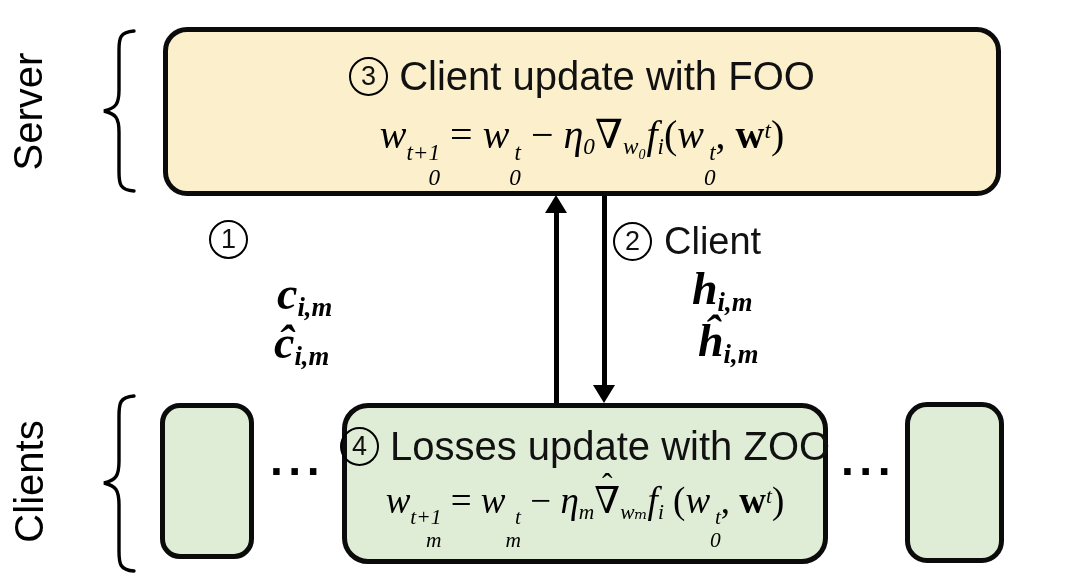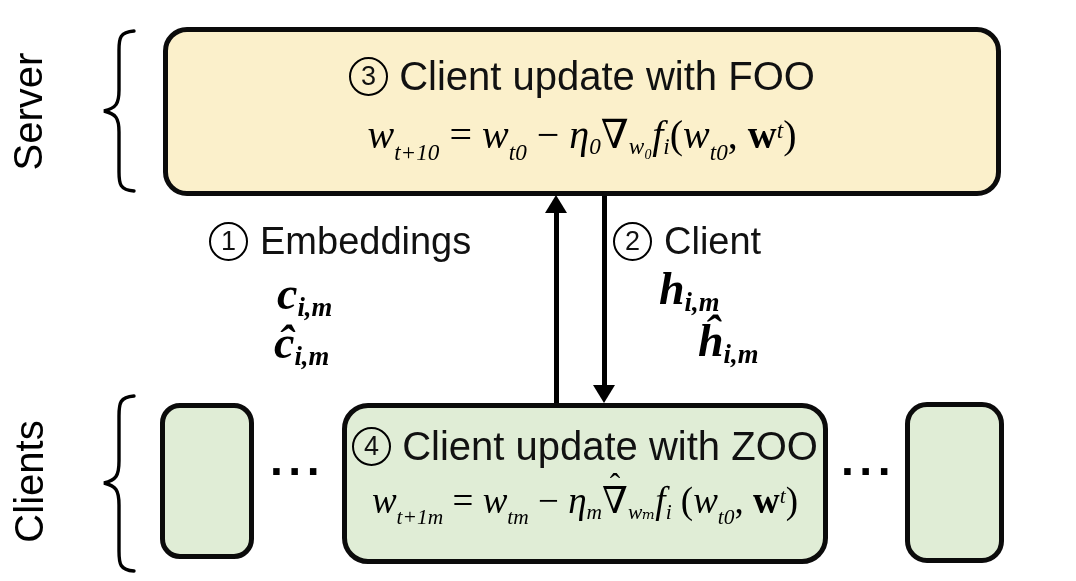--- a/index.html
+++ b/index.html
@@ -40,21 +40,21 @@
     font-family:"Liberation Serif","DejaVu Serif",serif;font-style:italic;
     white-space:nowrap;line-height:1;color:#000;
   }
   .formula{margin-top:16px;font-size:40px;text-align:center;}
   .formula-client{margin-top:13px;font-size:37px;}
   .sym{position:absolute;font-size:46px;font-weight:bold;}
   .mtxt.up,.mbase.up{font-style:normal;}
   .mbase.bold{font-style:normal;font-weight:bold;}
   .mbase{position:relative;display:inline-block;}
   .mstack{
-    display:inline-flex;flex-direction:row;font-size:0.58em;line-height:1.06;
+    display:inline-flex;flex-direction:column;font-size:0.58em;line-height:1.06;
     vertical-align:-0.52em;text-align:right;
   }
   .msolo-sub{font-size:0.58em;vertical-align:-0.28em;}
   .msolo-sup{font-size:0.58em;vertical-align:0.45em;}
   .mhat{
     position:absolute;top:-0.4em;left:50%;transform:translateX(-50%);
     font-size:0.85em;font-style:normal;
   }
   
   .arrow-line{position:absolute;background:#000;}
@@ -93,47 +93,46 @@
   </div>
 
   <div class="arrow-line" style="left:554px;top:211px;width:5px;height:192px;"></div>
   <div class="arrow-head head-up" style="left:545px;top:195px;"></div>
 
   <div class="arrow-line" style="left:602px;top:196px;width:5px;height:190px;"></div>
   <div class="arrow-head head-down" style="left:593px;top:385px;"></div>
 
   <div class="flow-label" style="left:209px;top:220px;">
     <span class="circle-num">1</span>
-    <span>Embeddings</span>
   </div>
   <div class="math sym" style="left:277px;top:271px;"><span class="mtok"><span class="mbase ">c</span><span class="msolo-sub">i,m</span></span></div>
   <div class="math sym" style="left:274px;top:320px;"><span class="mtok"><span class="mbase ">ĉ</span><span class="msolo-sub">i,m</span></span></div>
 
   <div class="flow-label" style="left:613px;top:220px;">
     <span class="circle-num">2</span>
     <span>Client</span>
   </div>
-  <div class="math sym" style="left:659px;top:266px;"><span class="mtok"><span class="mbase ">h</span><span class="msolo-sub">i,m</span></span></div>
+  <div class="math sym" style="left:692px;top:266px;"><span class="mtok"><span class="mbase ">h</span><span class="msolo-sub">i,m</span></span></div>
   <div class="math sym" style="left:698px;top:318px;"><span class="mtok"><span class="mbase ">ĥ</span><span class="msolo-sub">i,m</span></span></div>
 
   <div class="group-label" style="left:0px;top:397px;width:58px;height:168px;">
     <span>Clients</span>
   </div>
   <svg class="brace" style="left:97px;top:393px;" width="40" height="181" viewBox="0 0 40 181">
     <path d="M37 3 C23 4 22 10 22 23 L22 68 C22 83 19 87 7 90 C19 93 22 97 22 112 L22 158 C22 171 23 177 37 178" fill="none" stroke="#000" stroke-width="3.4" stroke-linecap="round"></path>
   </svg>
 
   <div class="box client-box-small" style="left:160px;top:403px;width:94px;height:156px;"></div>
 
   <div class="ellipsis" style="left:270px;top:444px;">···</div>
 
   <div class="box client-box" style="left:342px;top:403px;width:486px;height:161px;">
     <div class="box-title">
       <span class="circle-num">4</span>
-      <span>Client update with ZOO</span>
+      <span>Losses update with ZOO</span>
     </div>
     <div class="math formula formula-client"><span class="mtok"><span class="mbase ">w</span><span class="mstack">
             <span class="msup">t+1</span>
             <span class="msub">m</span>
           </span></span><span class="mtxt up"> = </span><span class="mtok"><span class="mbase ">w</span><span class="mstack">
             <span class="msup">t</span>
             <span class="msub">m</span>
           </span></span><span class="mtxt up"> − </span><span class="mtok"><span class="mbase ">η</span><span class="msolo-sub">m</span></span><span class="mtok"><span class="mbase up">∇<span class="mhat">ˆ</span></span><span class="msolo-sub">wₘ</span></span><span class="mtok"><span class="mbase ">f</span><span class="msolo-sub">i</span></span><span class="mtxt up"> (</span><span class="mtok"><span class="mbase ">w</span><span class="mstack">
             <span class="msup">t</span>
             <span class="msub">0</span>

